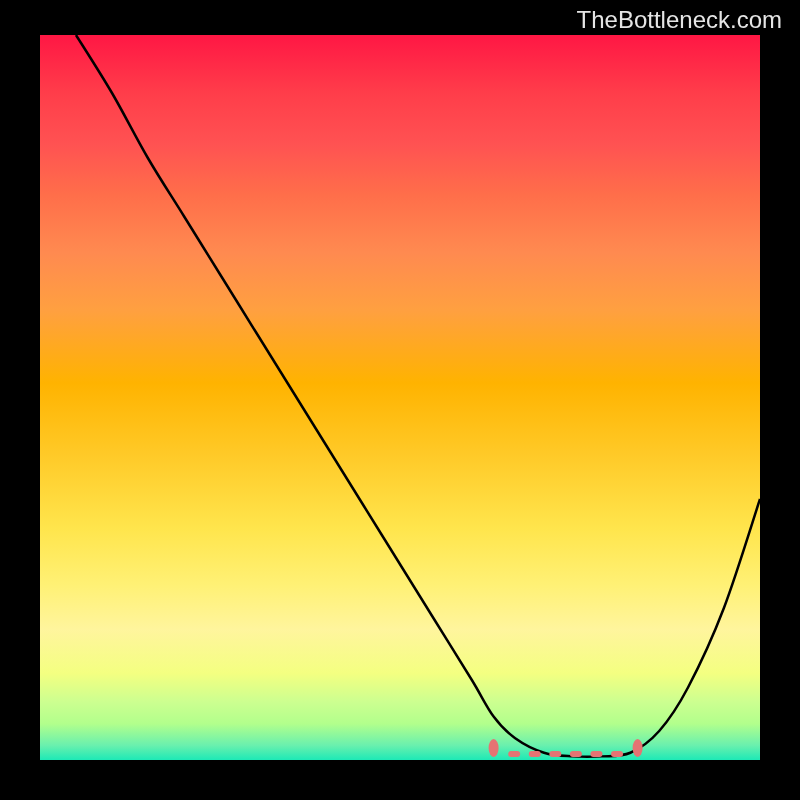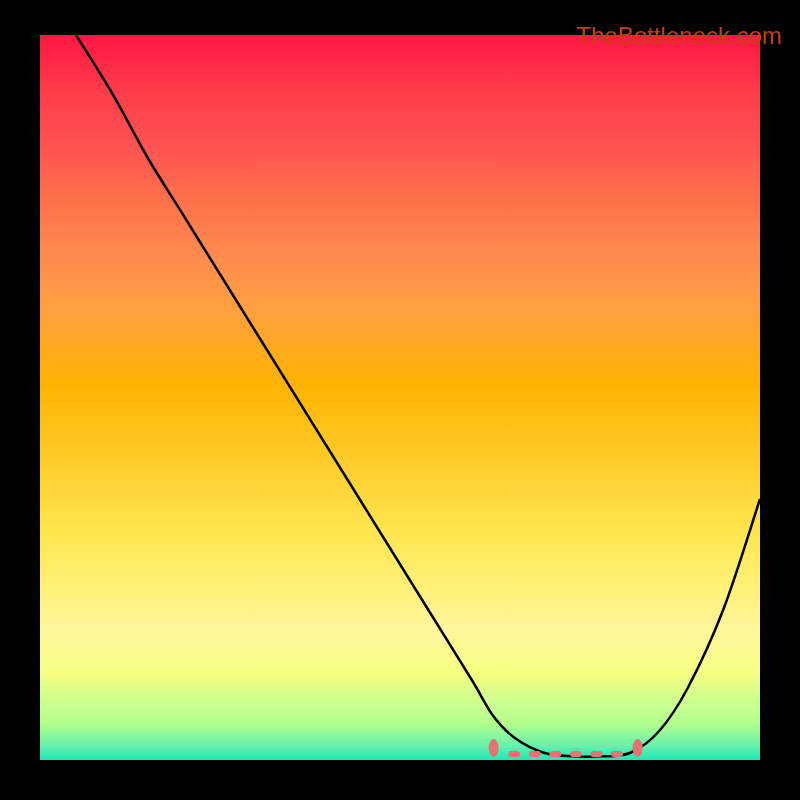--- a/index.html
+++ b/index.html
@@ -6,23 +6,23 @@
     margin: 0;
     padding: 0;
     background: #000;
     width: 800px;
     height: 800px;
     position: relative;
     font-family: Arial, sans-serif;
   }
   .watermark {
     position: absolute;
-    top: 22px;
+    top: 6px;
     right: 18px;
-    color: #c2410c;
+    color: #e5e5e5;
     font-size: 24px;
     font-weight: 500;
     z-index: 10;
   }
   .plot-area {
     position: absolute;
     left: 40px;
     top: 35px;
     width: 720px;
     height: 725px;

